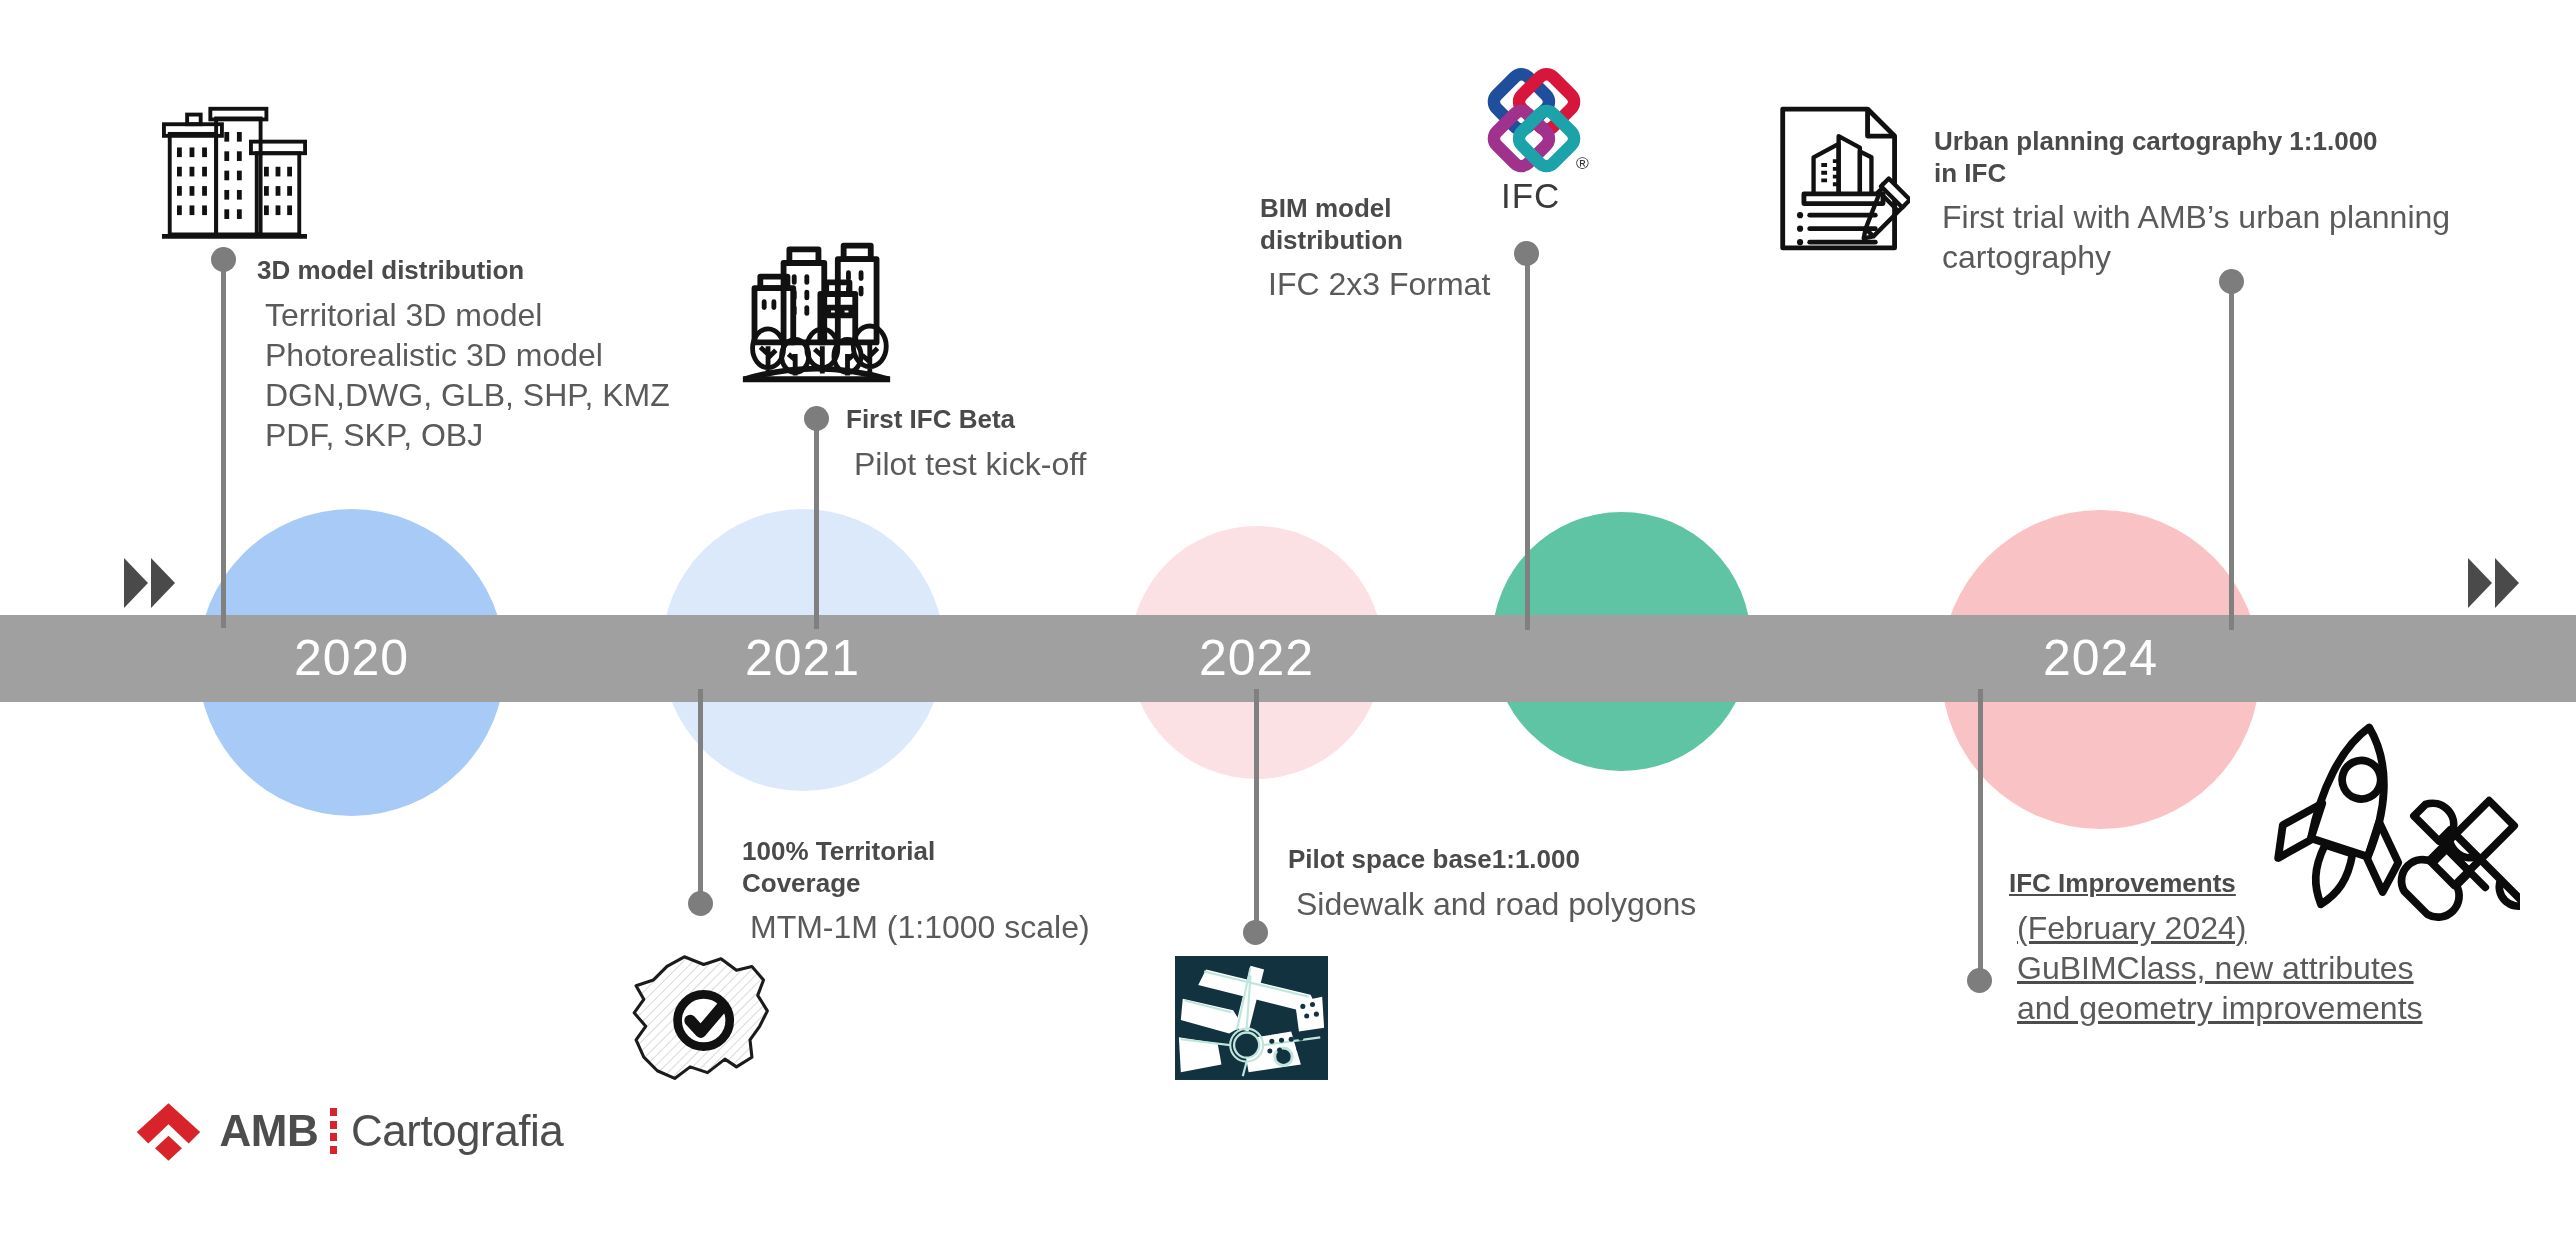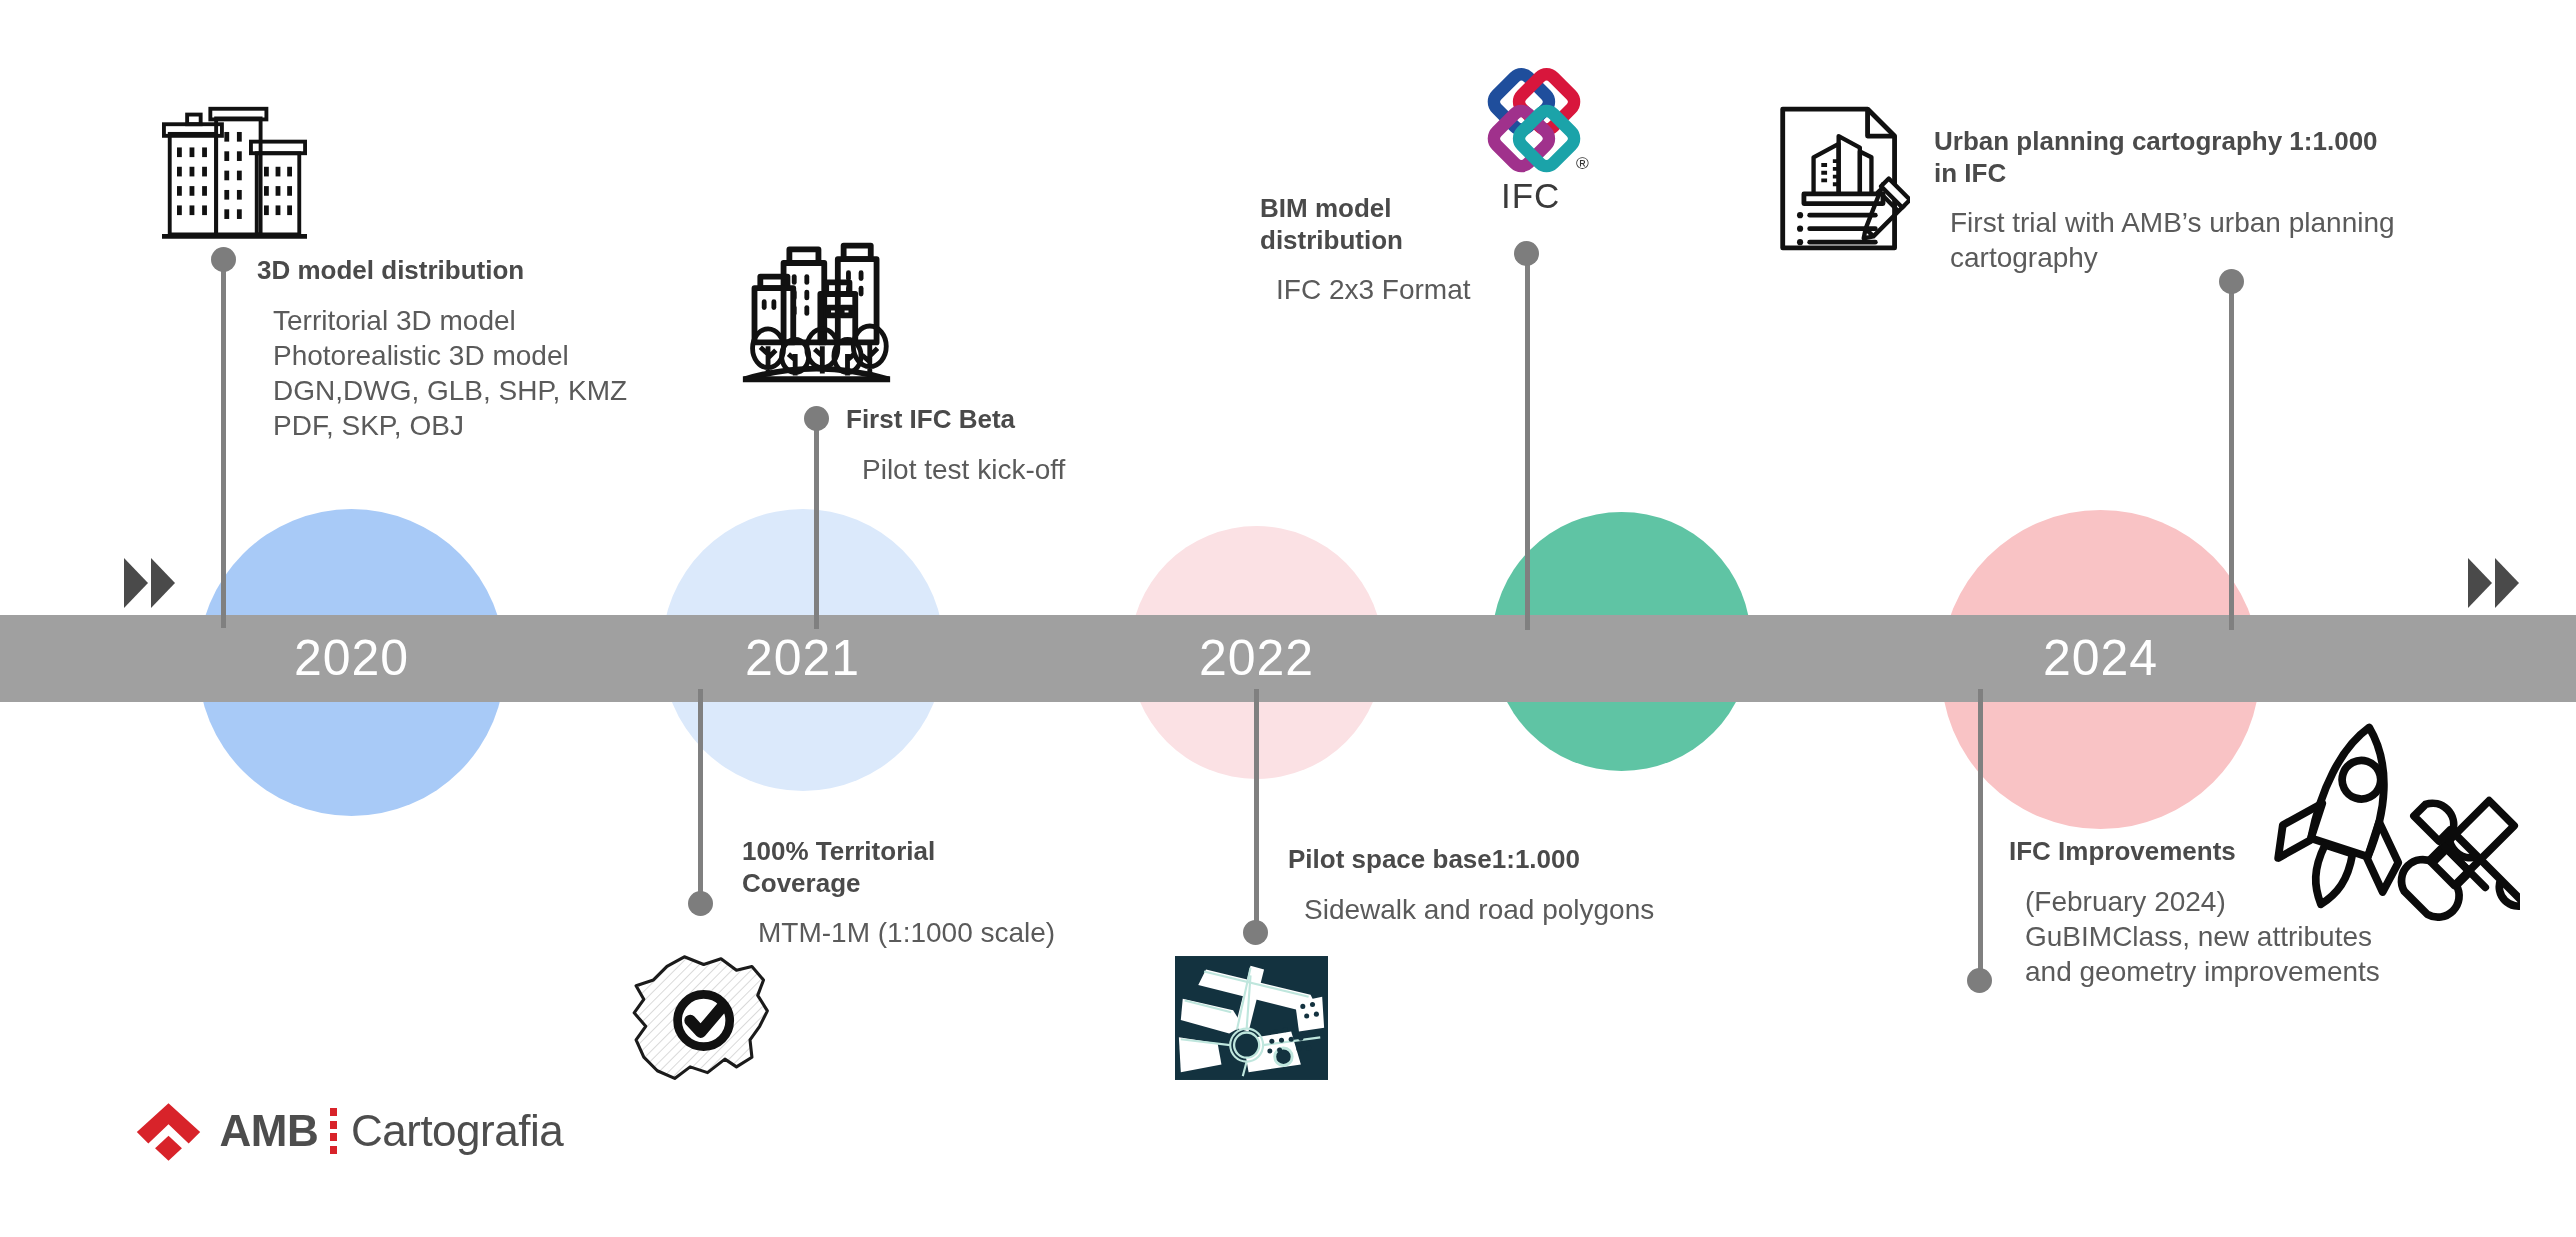--- a/index.html
+++ b/index.html
@@ -91,24 +91,24 @@
   }
   .block .ttl {
     font-weight: bold;
     font-size: 26px;
     line-height: 1.22;
     color: #4a4a4a;
     margin: 0 0 1.9px 0;
     white-space: pre-line;
   }
   .block .sub {
-    font-size: 28px;
+    font-size: 32px;
     line-height: 1.25;
     color: #5a5a5a;
-    margin: 16px;
+    margin: 8px;
     white-space: pre-line;
     font-weight: 400;
   }
 
   
   .icon {
     position: absolute;
     z-index: 6;
   }
 
@@ -397,21 +397,21 @@
   <div class="dot" style="left:2219px; top:269px;"></div>
   <div class="block" style="left:1934px; top:126px; width:570px;">
     <p class="ttl">Urban planning cartography 1:1.000
 in IFC</p>
     <p class="sub">First trial with AMB’s urban planning
 cartography</p>
   </div>
 
   <div class="stem" style="left:1978px; top:689px; height:292px;"></div>
   <div class="dot" style="left:1967px; top:968px;"></div>
-  <div class="block" style="left:2009px; top:836px; width:454px;">
+  <div class="block" style="left:2009px; top:868px; width:454px;text-decoration:underline;">
     <p class="ttl">IFC Improvements</p>
     <p class="sub">(February 2024)
 GuBIMClass, new attributes
 and geometry improvements</p>
   </div>
   <div class="icon" style="left:2250px; top:710px;">
     <svg width="270" height="241" viewBox="0 0 280 250" fill="none" stroke="#0b0b0b" stroke-width="8" stroke-linejoin="round" stroke-linecap="round">
       <g transform="rotate(18 120 120)">
         <path d="M92 22 C126 52 136 100 132 150 L70 150 C64 100 70 52 92 22 Z"></path>
         <circle cx="101" cy="76" r="20"></circle>

